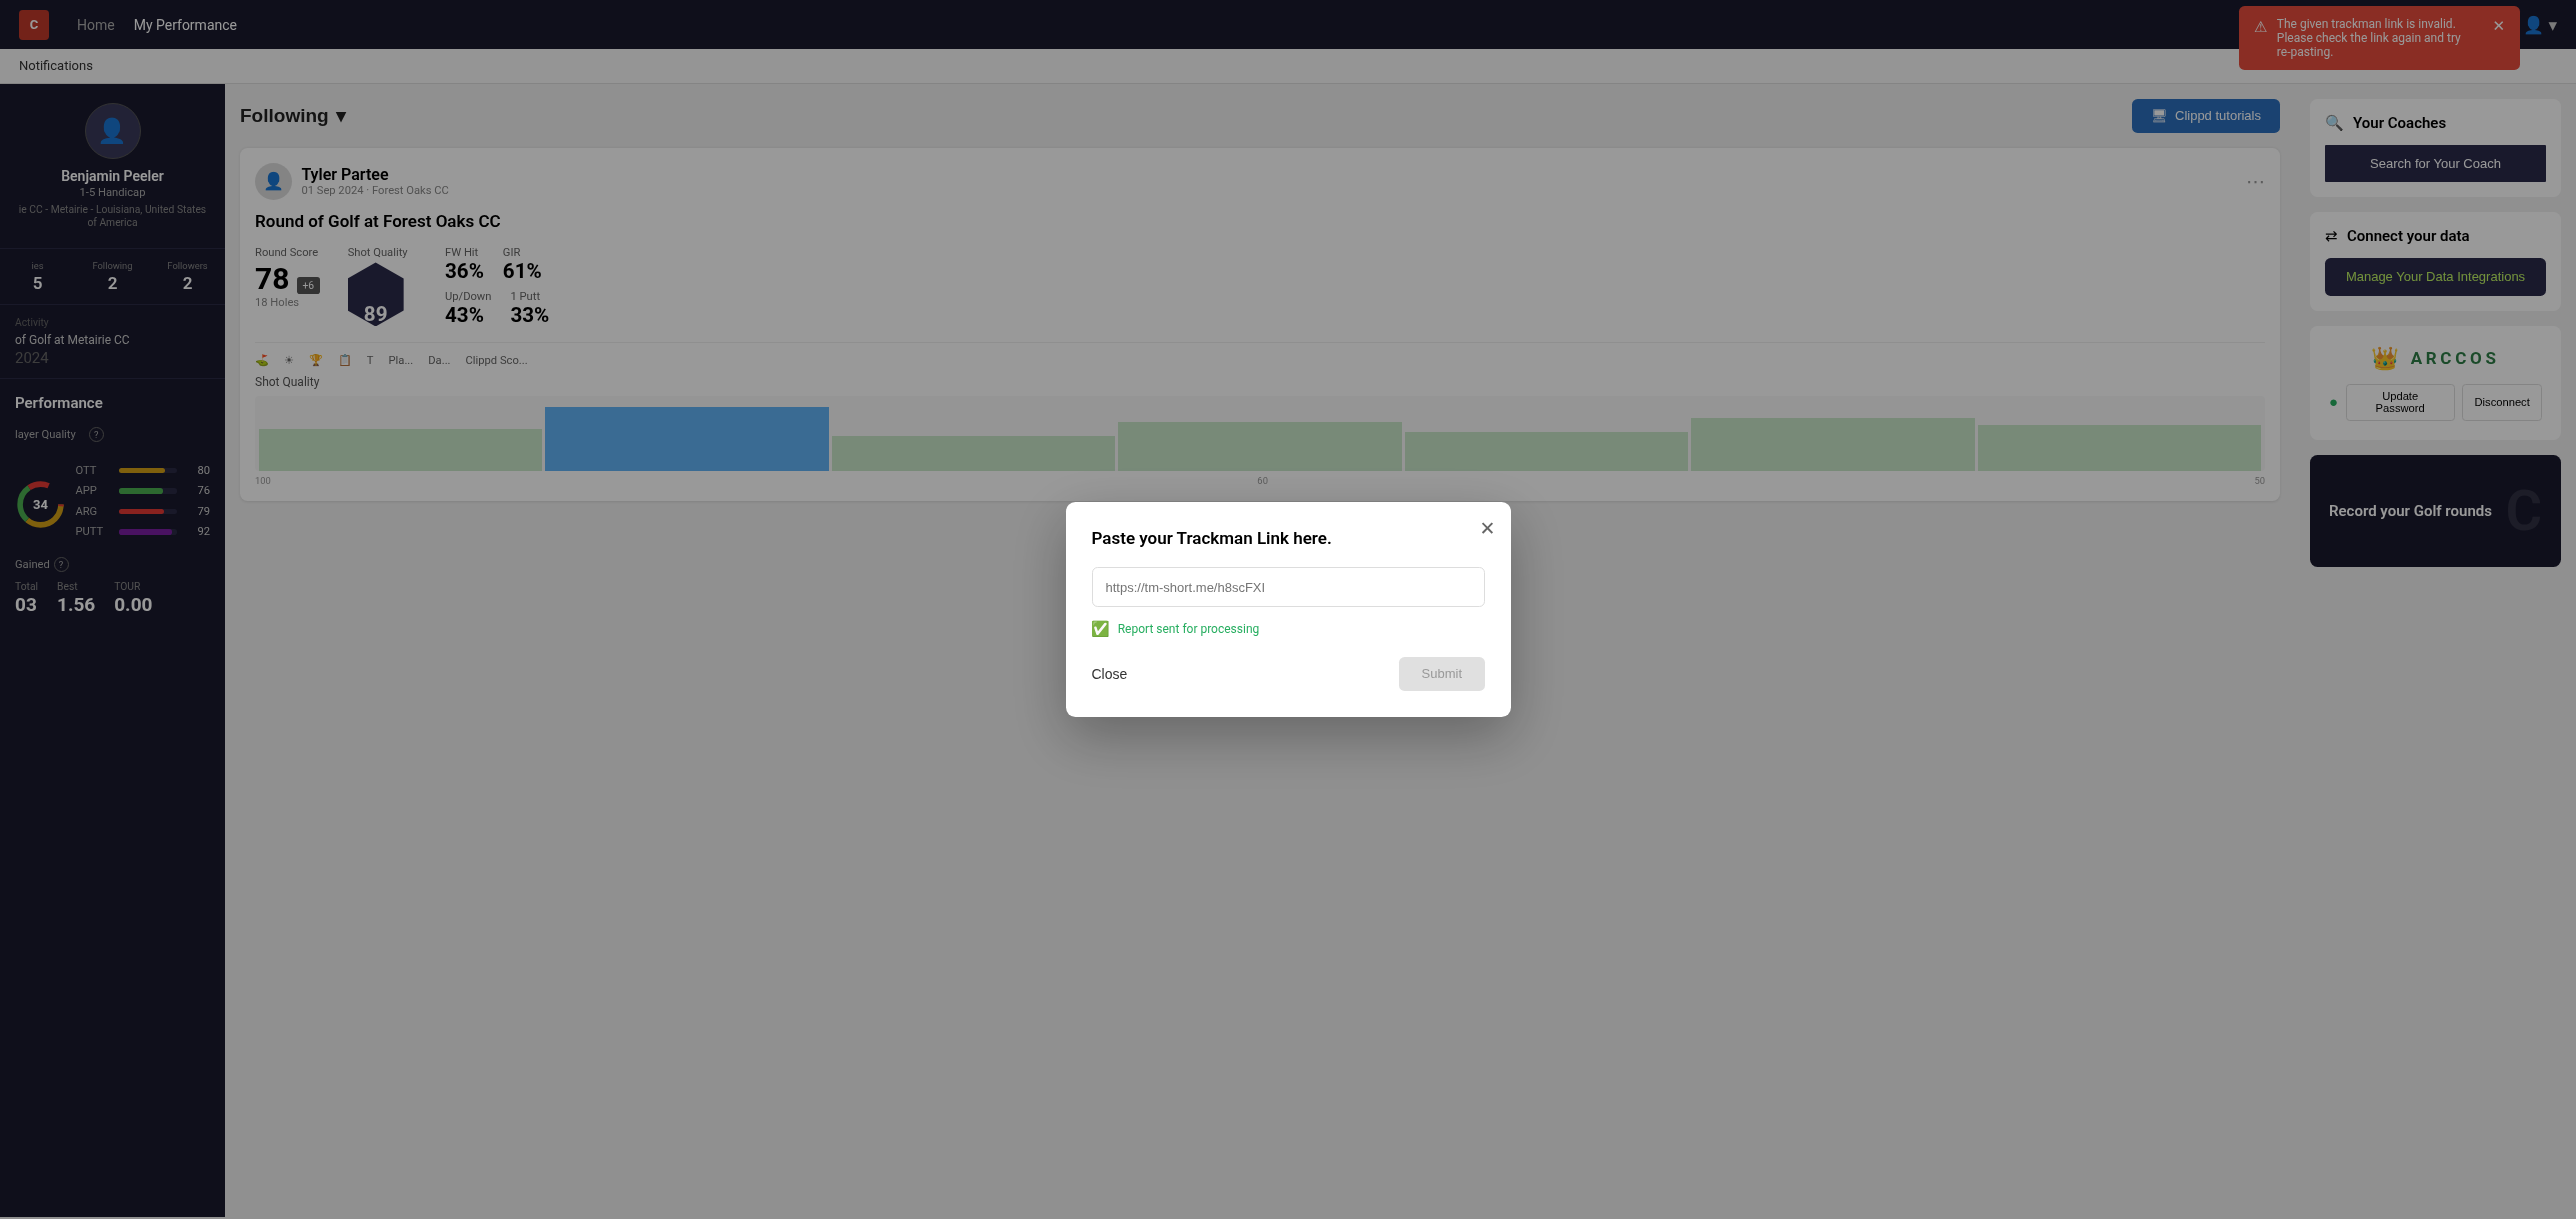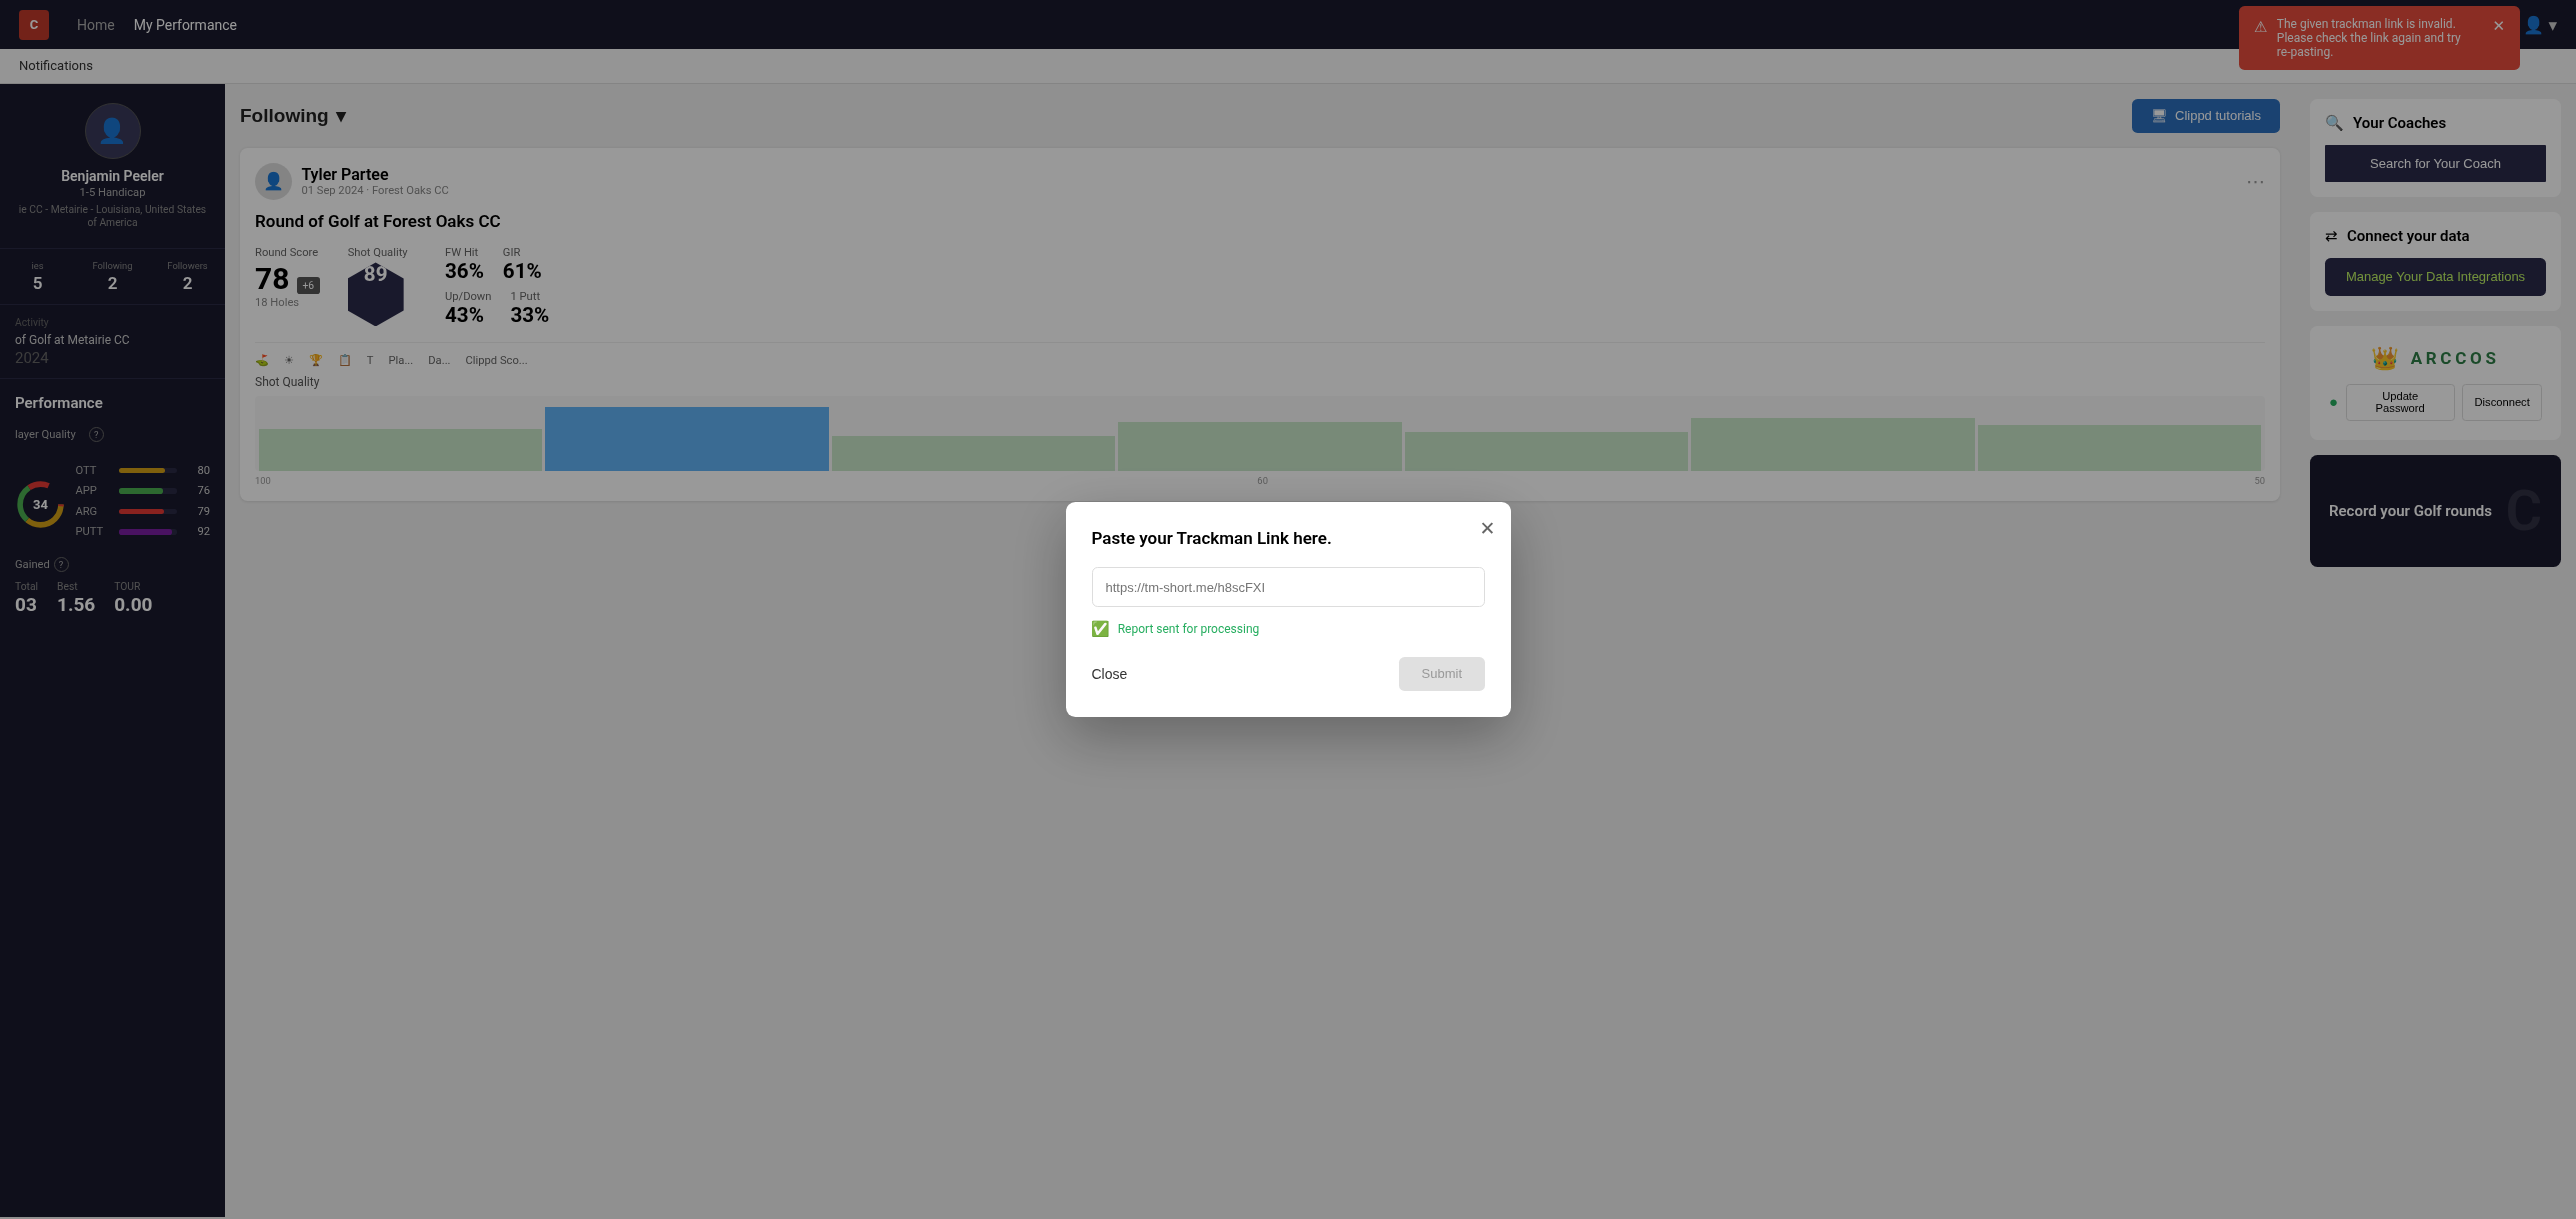--- a/index.html
+++ b/index.html
@@ -235,21 +235,21 @@
       border-radius: 2.8px;
       margin-left: 3.7px;
       vertical-align: super;
     }
     .stat-sub { font-size: 11.2px; color: #888; }
 
     .hexagon {
       width: 56px; height: 64px;
       background: #2a2a4a;
       clip-path: polygon(50% 0%, 100% 25%, 100% 75%, 50% 100%, 0% 75%, 0% 25%);
-      display: flex; align-items: flex-start; justify-content: center;
+      display: flex; align-items: flex-end; justify-content: center;
       color: white; font-size: 20.6px; font-weight: 700;
       margin-top: 3.7px;
     }
 
     .mini-stats { display: flex; flex-direction: column; gap: 7.5px; margin-left: 9.4px; }
     .mini-stat-row { display: flex; gap: 19px; }
     .mini-stat { }
     .mini-stat-label { font-size: 11.2px; color: #666; }
     .mini-stat-value { font-size: 20.6px; font-weight: 700; }
 

